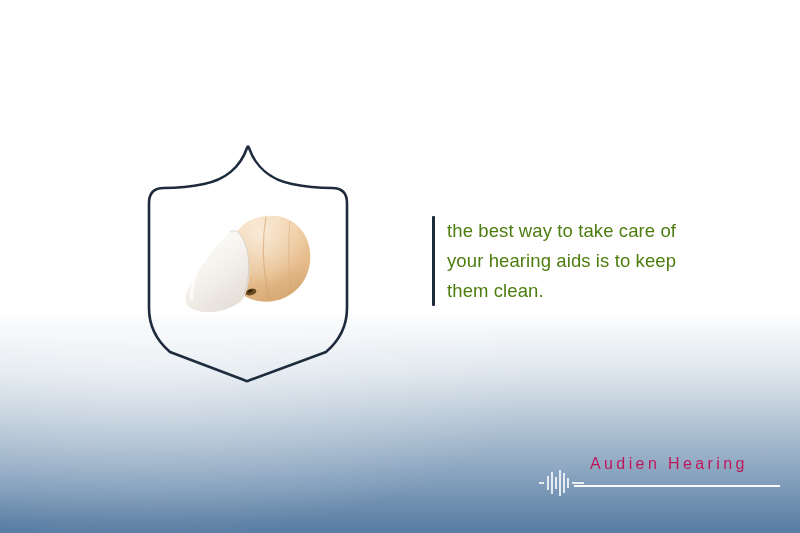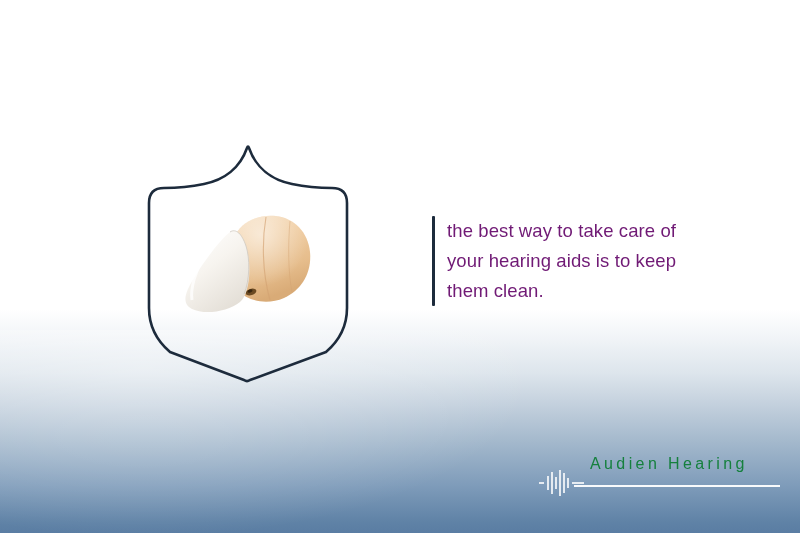--- a/index.html
+++ b/index.html
@@ -73,41 +73,41 @@
   }
   .quote-bar {
     width: 3px;
     background: #1d2b3c;
     flex: 0 0 3px;
     border-radius: 1px;
   }
   .quote-text {
     margin: 0;
     padding: 0 0 0 12px;
-    color: #701a75;
+    color: #4d7c0f;
     font-size: 18.5px;
     line-height: 30px;
     font-weight: 400;
     letter-spacing: 0.1px;
     white-space: pre-line;
   }
 
   
   .logo {
     position: absolute;
     left: 538px;
     top: 455px;
     width: 242px;
     height: 50px;
   }
   .logo-name {
     position: absolute;
     left: 52px;
     top: 0px;
-    color: #15803d;
+    color: #be185d;
     font-size: 16px;
     letter-spacing: 3.4px;
     font-weight: 400;
     white-space: nowrap;
   }
   .logo-rule {
     position: absolute;
     left: 36px;
     top: 30px;
     width: 206px;

